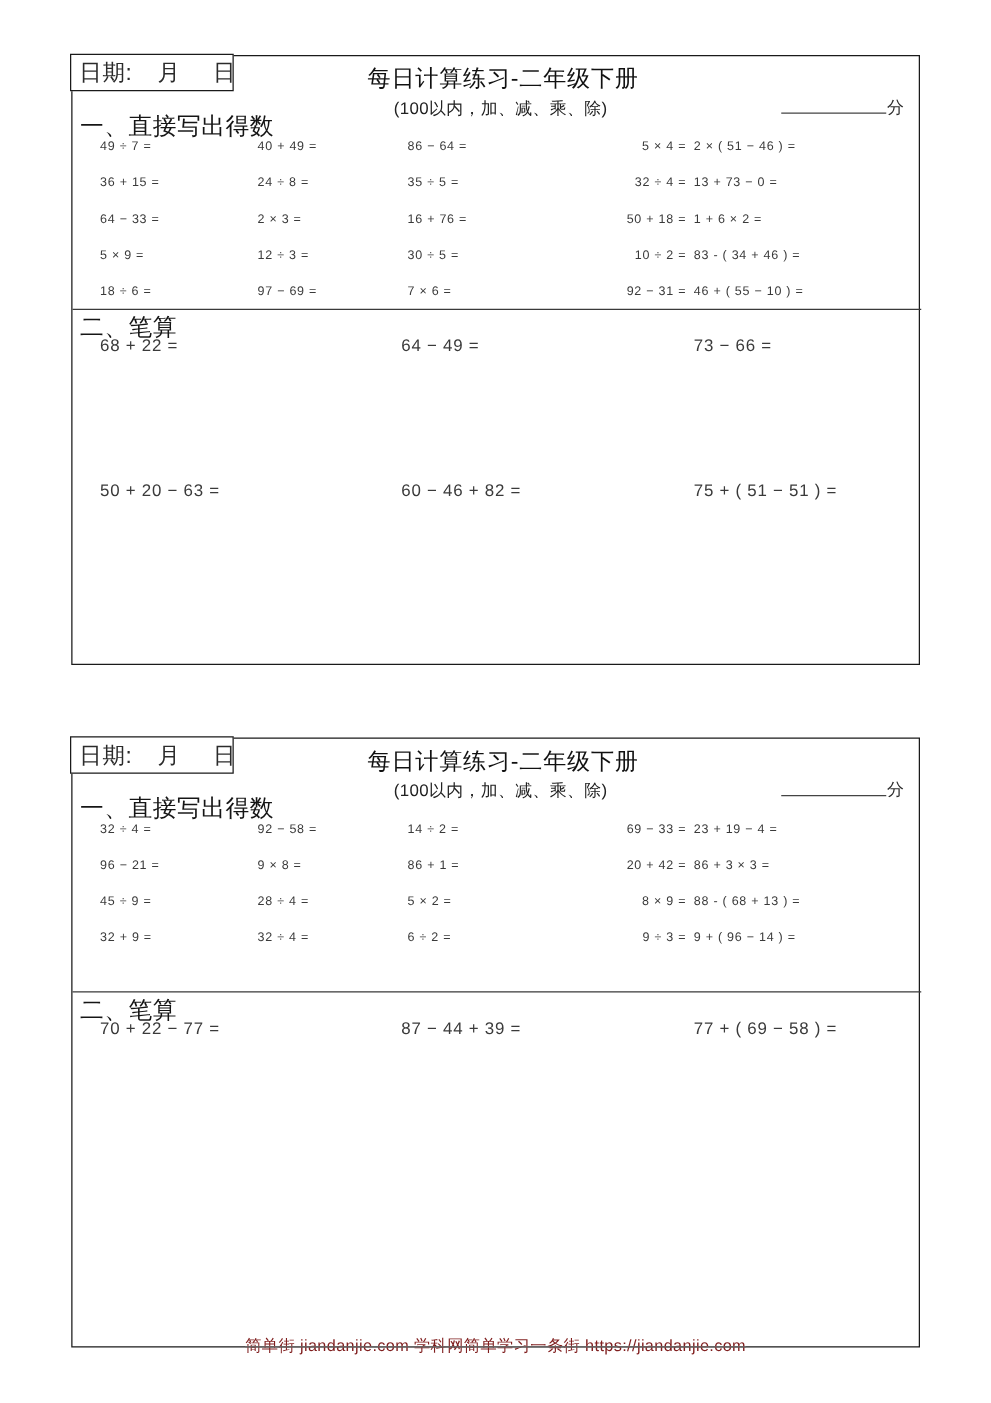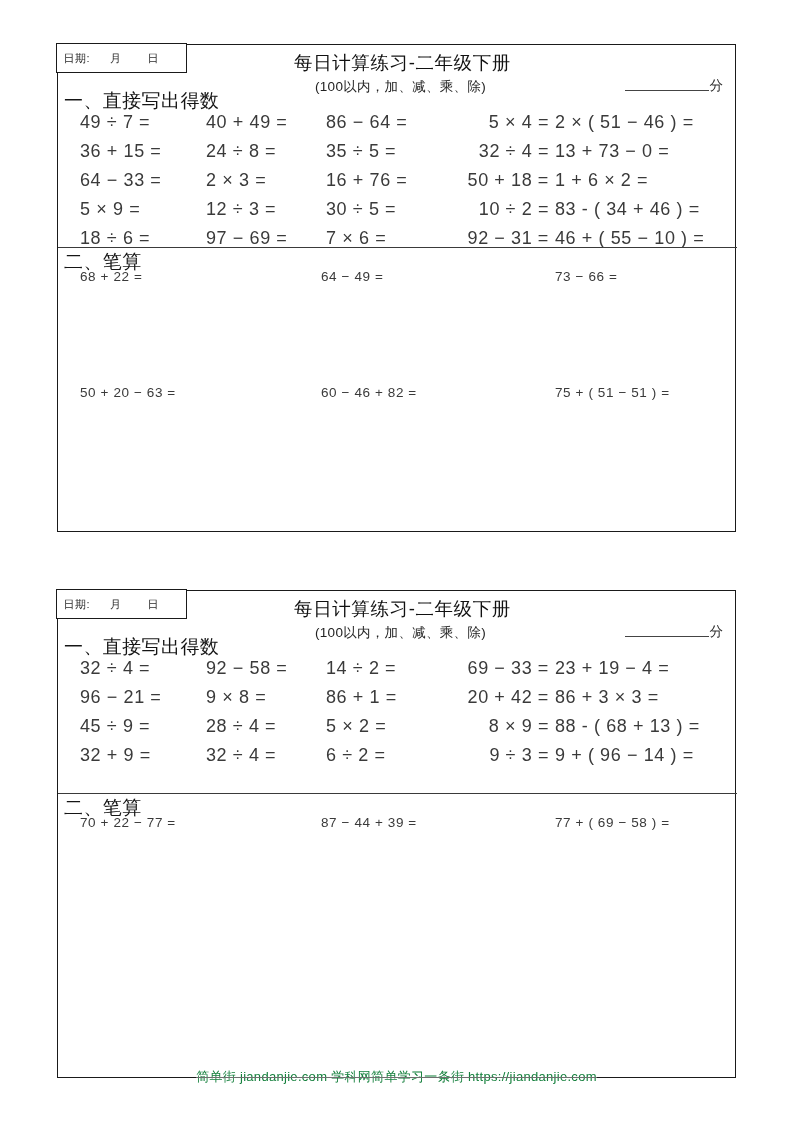--- a/index.html
+++ b/index.html
@@ -41,21 +41,21 @@
     position: absolute;
     left: -1.6px;
     top: -1.6px;
     width: 131px;
     height: 30px;
     border: 1.6px solid #1a1a1a;
     box-sizing: border-box;
     background: #fff;
     display: flex;
     align-items: center;
-    font-size: 11px;
+    font-size: 18px;
     letter-spacing: 0.5px;
     padding-left: 6px;
     white-space: nowrap;
   }
   .date-box .dlabel { margin-right: 20px; }
   .date-box .dmonth { margin-right: 26px; }
 
   
   .title-wrap {
     position: absolute;
@@ -127,21 +127,21 @@
     left: 0;
     top: 62px;
     width: 679px;
   }
   .oral-row {
     height: 29px;
     position: relative;
   }
   .oral-cell {
     position: absolute;
-    font-size: 18px;
+    font-size: 10px;
     color: #3a3a3a;
     white-space: nowrap;
     letter-spacing: 0.6px;
     top: 5px;
   }
   .oral-cell.c0 { left: 22px;  width: 120px; text-align: left; }
   .oral-cell.c1 { left: 148px; width: 120px; text-align: left; }
   .oral-cell.c2 { left: 268px; width: 120px; text-align: left; }
   .oral-cell.c3 { left: 366px; width: 125px; text-align: right; }
   .oral-cell.c4 { left: 497px; width: 175px; text-align: left; }
@@ -173,21 +173,21 @@
   .written-cell.w2 { left: 497px; }
 
   
   .footer {
     position: absolute;
     left: 0;
     top: 1068px;
     width: 793px;
     text-align: center;
     font-size: 13px;
-    color: #15803d;
+    color: #7f1d1d;
     letter-spacing: 0.3px;
     text-decoration: line-through;
     text-decoration-color: #6f6f6f;
     text-decoration-thickness: 1px;
   }
 </style>
 </head>
 <body>
 
 <div class="page">

